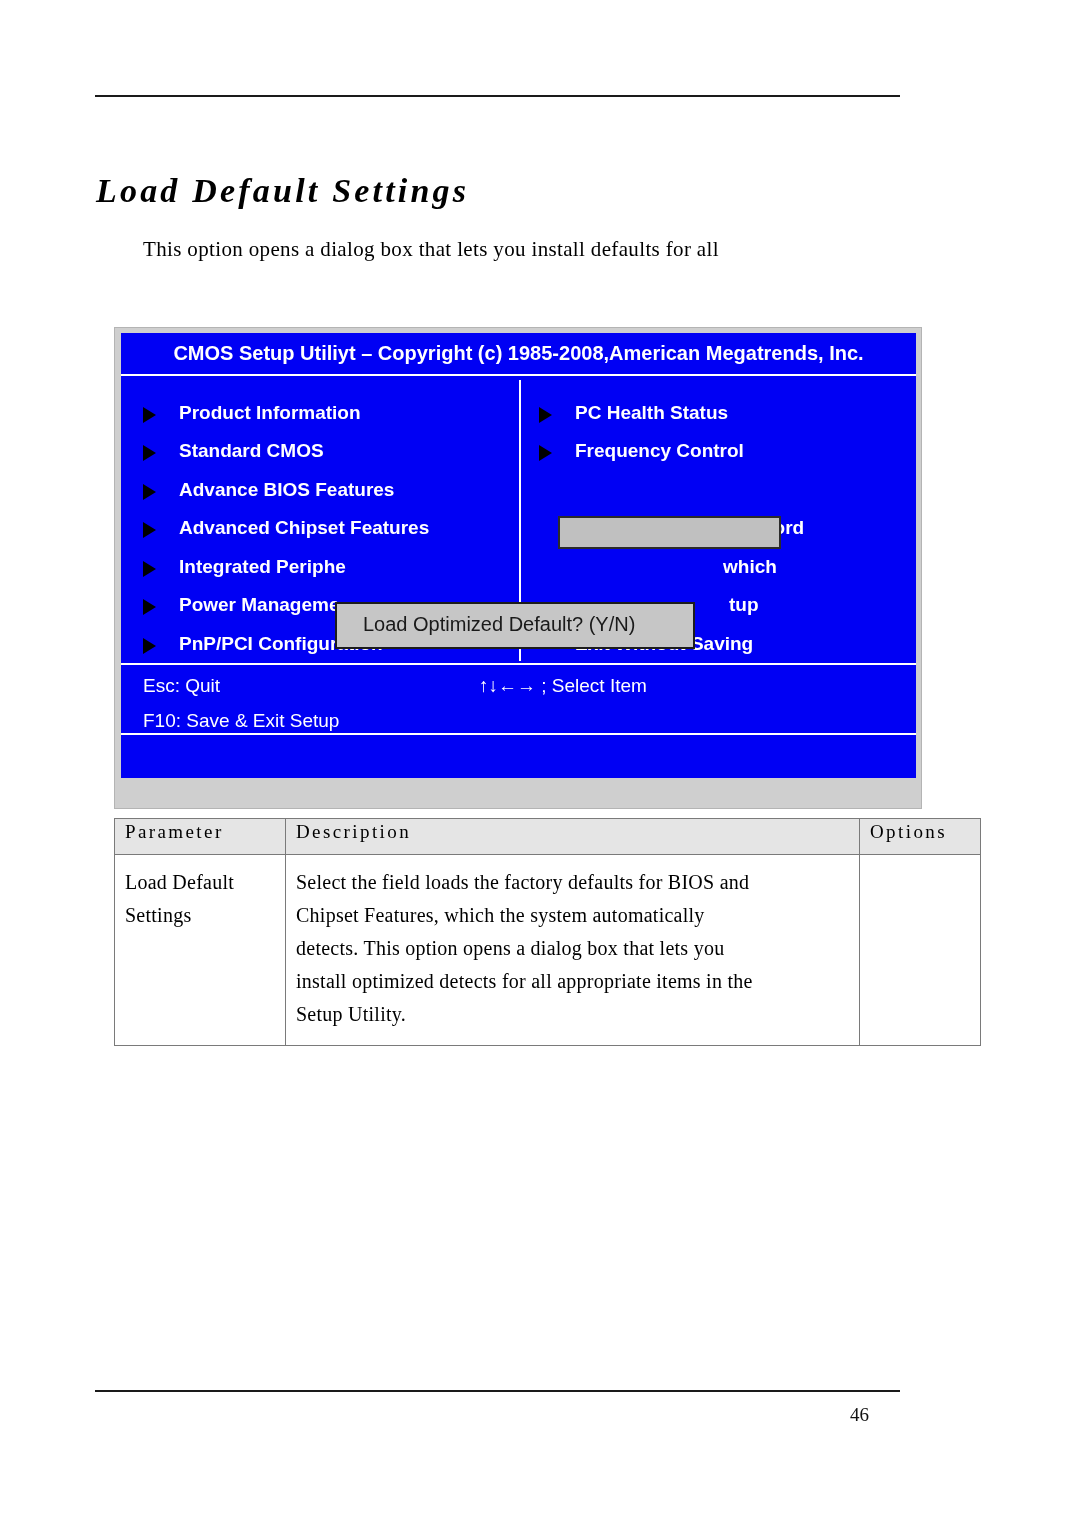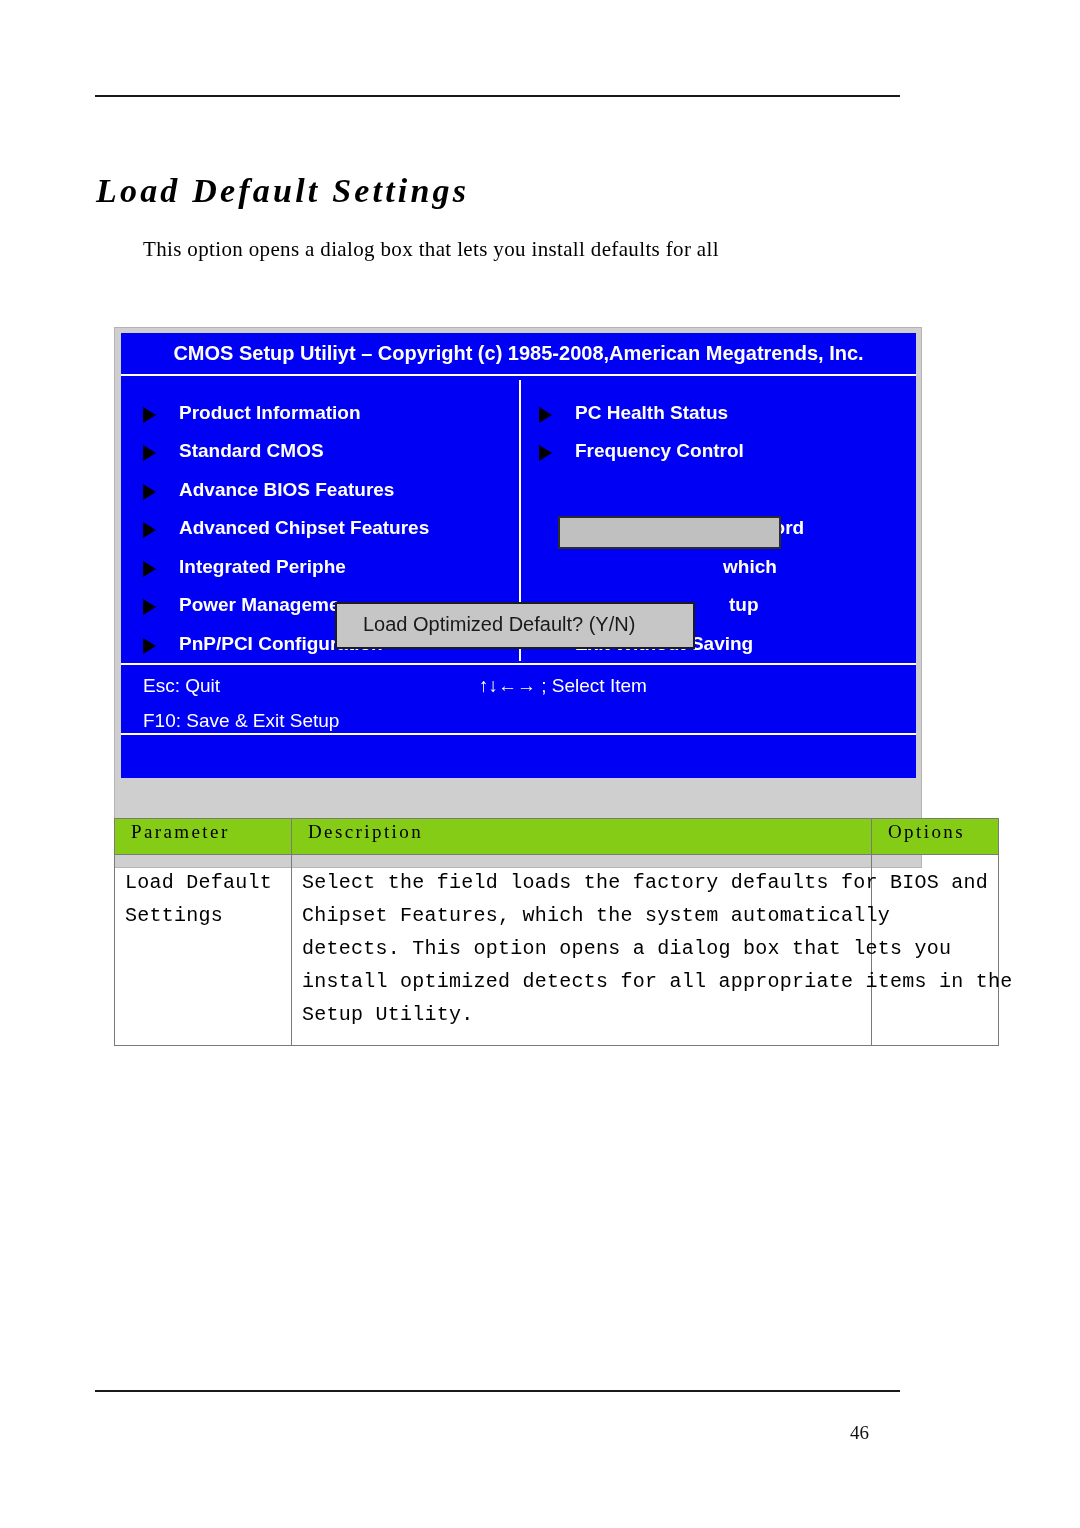--- a/index.html
+++ b/index.html
@@ -30,21 +30,20 @@
 
   .page-number {
     position: absolute;
     left: 850px;
     top: 1404px;
     width: 80px;
     text-align: left;
     font-family: "Liberation Serif", serif;
     font-size: 19px;
     color: #111111;
-    margin-top: 18px;
   }
 
   
   .page-title {
     position: absolute;
     left: 96px;
     top: 172px;
     font-family: "Liberation Serif", serif;
     font-style: italic;
     font-weight: bold;
@@ -67,21 +66,21 @@
     color: #000000;
   }
   .intro .line { display: block; white-space: nowrap; }
 
   
   .bios-frame {
     position: absolute;
     left: 114px;
     top: 327px;
     width: 808px;
-    height: 541px;
+    height: 482px;
     background: #cfcfcf;
     border: 1px solid #b4b4b4;
     box-sizing: border-box;
   }
   .bios-inner {
     position: absolute;
     left: 6px;
     top: 5px;
     width: 795px;
     height: 445px;
@@ -239,40 +238,39 @@
     table-layout: fixed;
   }
   .param-table td, .param-table th {
     border: 1px solid #7a7a7a;
     padding: 0;
     vertical-align: top;
     font-family: "Liberation Serif", serif;
     color: #000000;
   }
   .param-table thead th {
-    background: #84cc16;
+    background: #e5e5e5;
     height: 33px;
     font-size: 19px;
     font-weight: normal;
     letter-spacing: 2.4px;
     text-align: left;
-    padding: 2px 0 0 16px;
+    padding: 2px 0 0 10px;
     white-space: nowrap;
     margin-left: 32px;
   }
   .col-param   { width: 160px; }
   .col-desc    { width: 563px; }
   .col-options { width: 110px; }
 
   .param-table tbody td {
     font-size: 20px;
     line-height: 33px;
     padding: 11px 8px 14px 10px;
     letter-spacing: 0.25px;
-    font-family: Liberation Mono, monospace;
   }
   .cell-param .pline { display: block; white-space: nowrap; }
   .cell-desc  .dline { display: block; white-space: nowrap; }
   .cell-options { }
 </style>
 </head>
 <body>
 
 <div class="rule top"></div>
 

